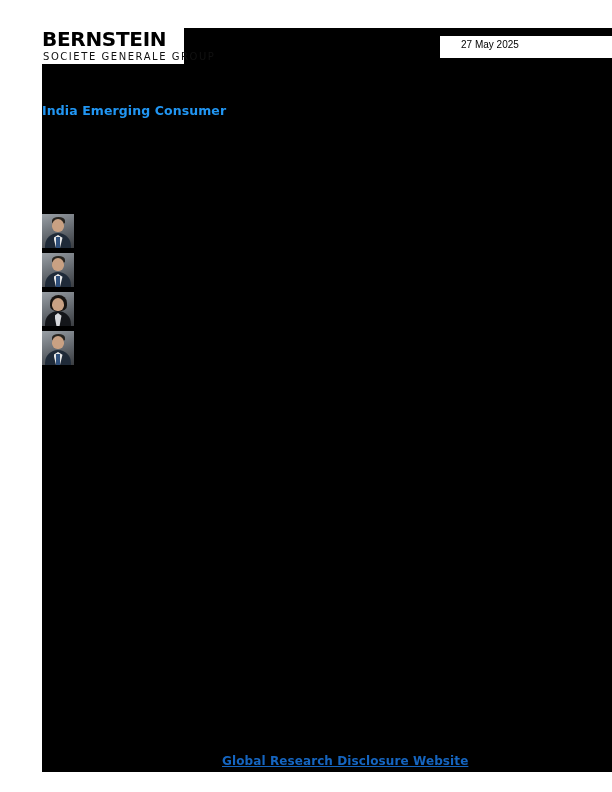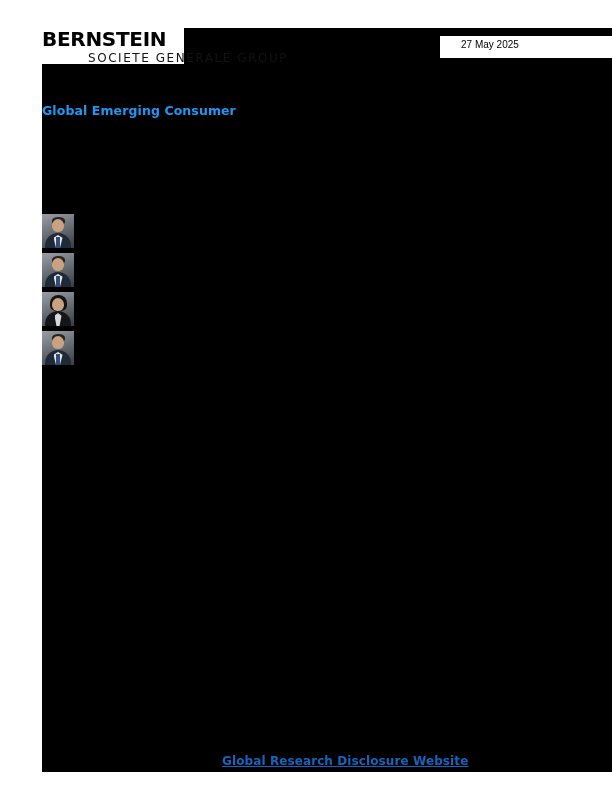--- a/index.html
+++ b/index.html
@@ -56,25 +56,24 @@
     color: #000000;
     line-height: 22px;
     white-space: nowrap;
   }
 
   .logo-sub {
     position: absolute;
     left: 1px;
     top: 23px;
     font-family: "DejaVu Sans", sans-serif;
-    font-size: 12px;
+    font-size: 10px;
     letter-spacing: 1.55px;
     color: #111111;
     white-space: nowrap;
-    margin-left: 45px;
   }
 
   
   .date-plate {
     position: absolute;
     left: 440px;
     top: 36px;
     width: 172px;
     height: 22px;
     background: #ffffff;
@@ -221,21 +220,21 @@
 
 <div class="logo-block">
   <div class="logo-word">BERNSTEIN</div>
   <div class="logo-sub">SOCIETE GENERALE GROUP</div>
 </div>
 
 <div class="date-plate">
   <div class="date-text">27 May 2025</div>
 </div>
 
-<div class="report-title">Global Emerging Consumer</div>
+<div class="report-title">India Emerging Consumer</div>
 
 <div class="analyst-photos">
   <div class="analyst-photo">
     <div class="bg"></div>
     <div class="hair"></div>
     <div class="head"></div>
     <div class="body"></div>
     <div class="shirt"></div>
     <div class="tie"></div>
   </div>

